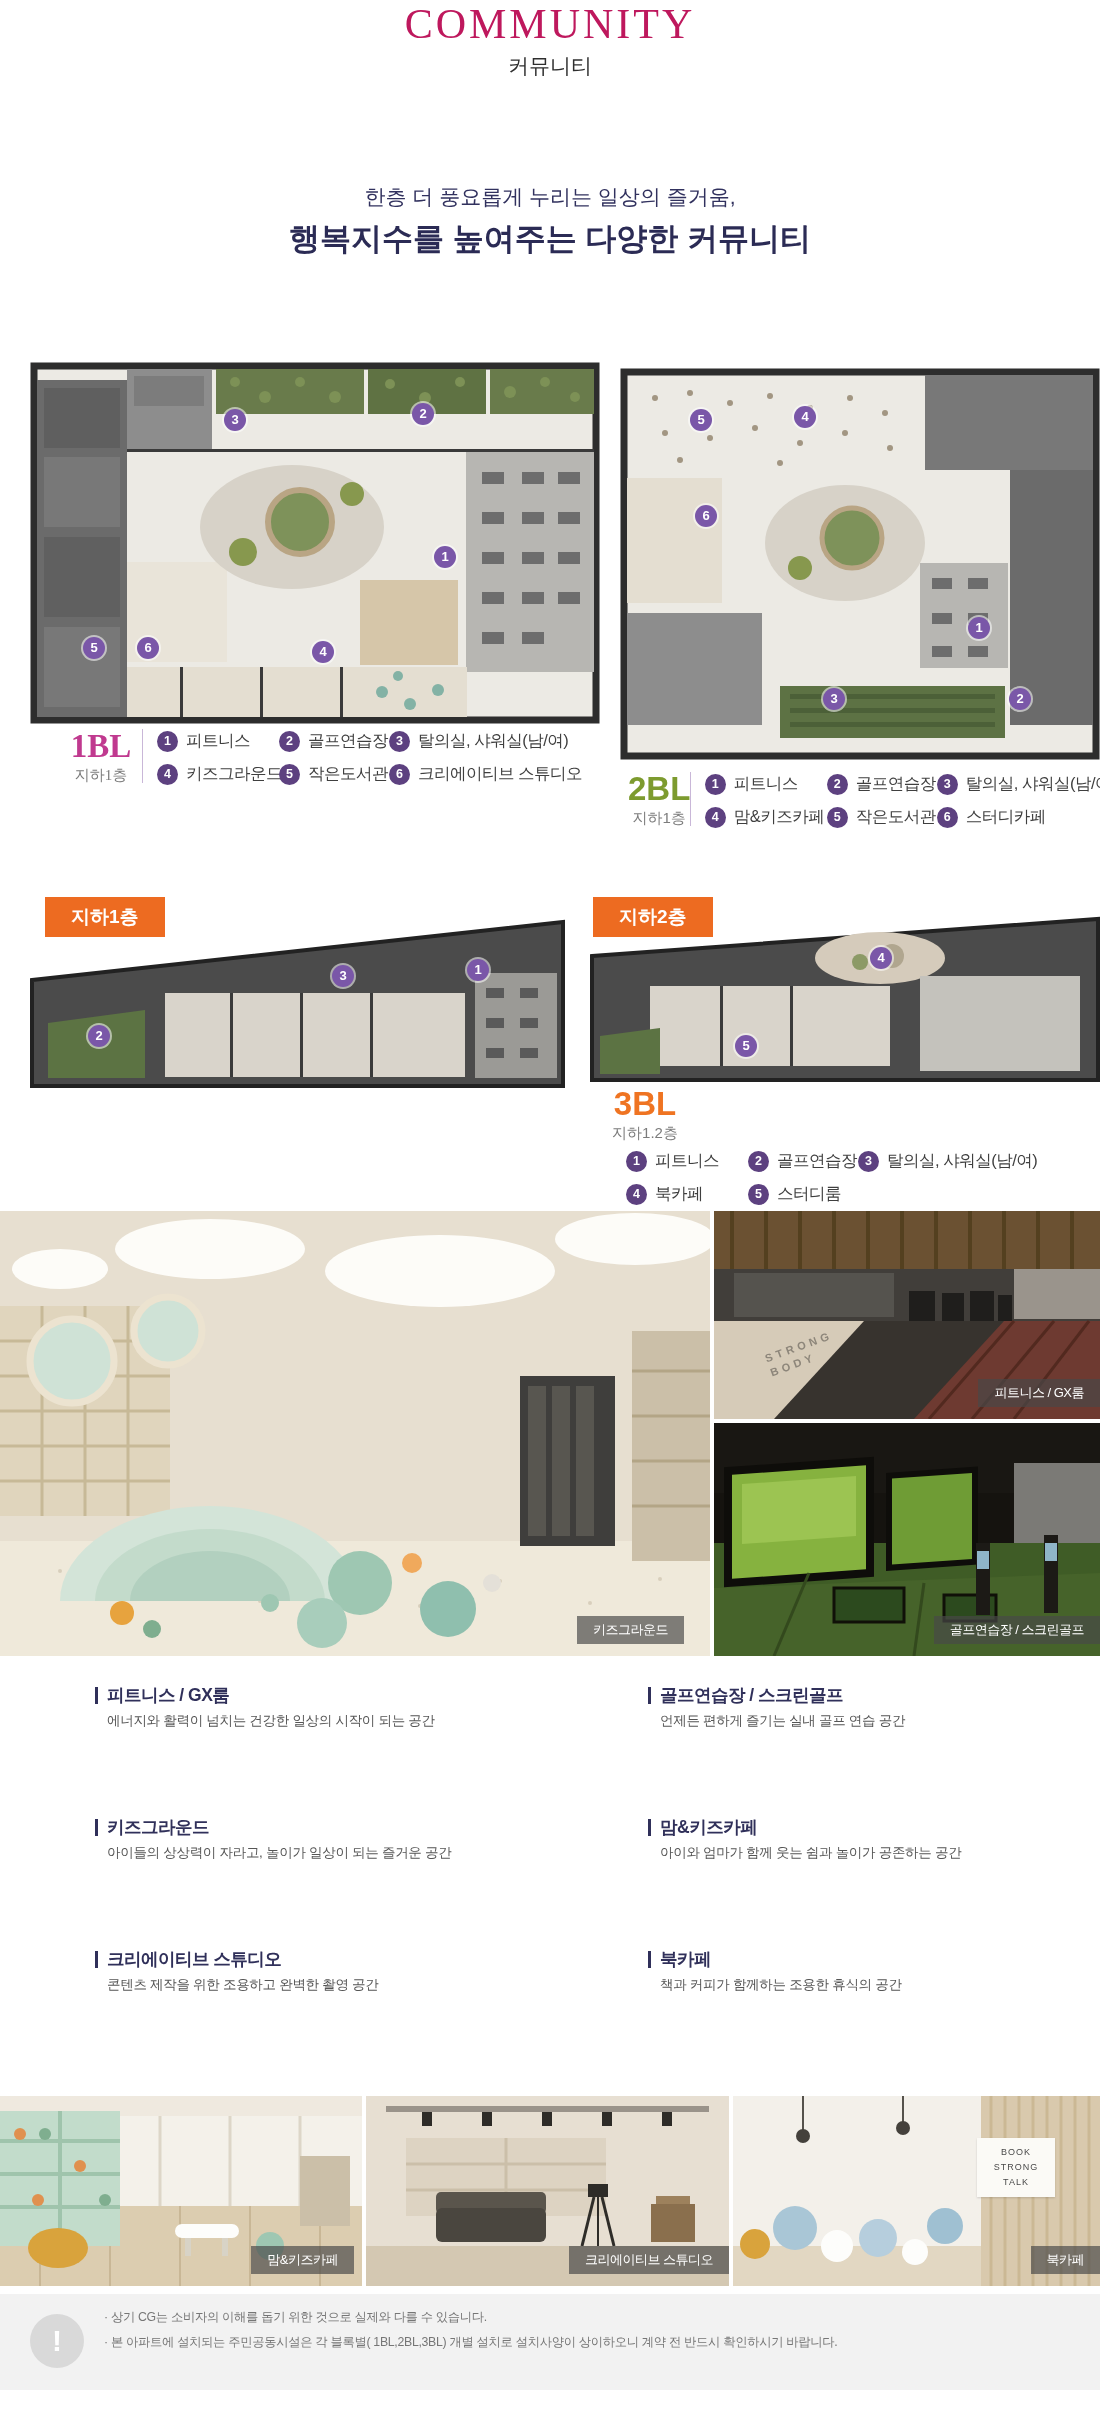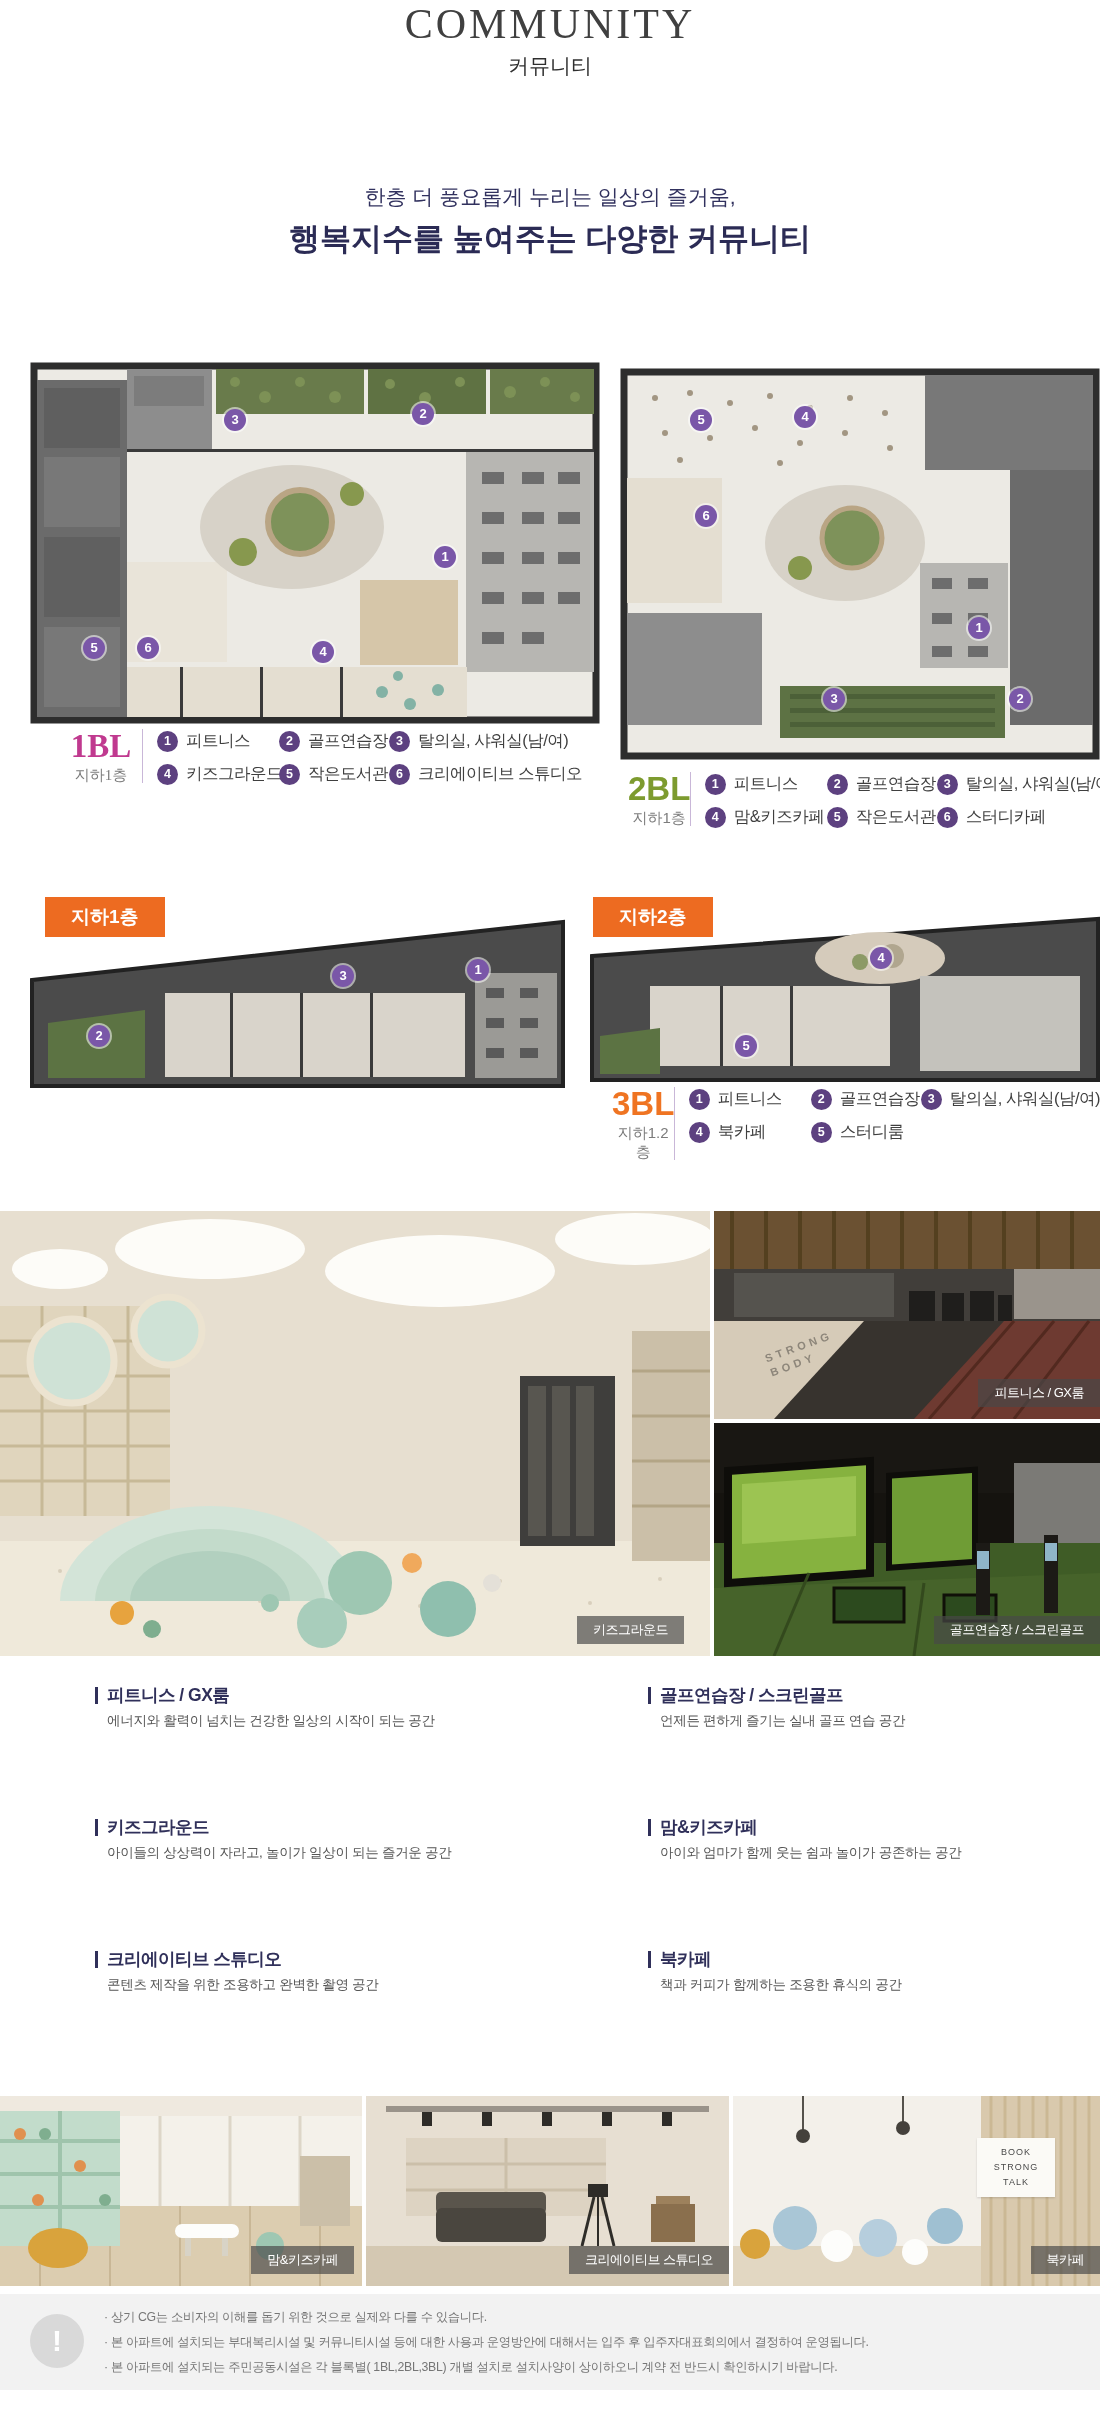--- a/index.html
+++ b/index.html
@@ -1,21 +1,21 @@
 <!DOCTYPE html>
 <html><head>
 <meta charset="utf-8">
 <style>
   * { margin:0; padding:0; box-sizing:border-box; }
   body { background:#fff; font-family:"Liberation Sans","DejaVu Sans",sans-serif; }
   .page { position:relative; width:1100px; height:2436px; margin:0 auto; background:#fff; overflow:hidden; }
 
   
   .hdr-title { position:absolute; top:0; left:0; width:100%; text-align:center;
-    font-family:"Liberation Serif","DejaVu Serif",serif; font-size:42px; letter-spacing:3px; color:#404040; }
+    font-family:"Liberation Serif","DejaVu Serif",serif; font-size:42px; letter-spacing:3px; color:#be185d; }
   .hdr-sub { position:absolute; top:52px; left:0; width:100%; text-align:center; font-size:21px; color:#2e2e2e; }
 
   .intro { position:absolute; top:183px; left:0; width:100%; text-align:center; color:#31315e; }
   .intro-l1 { font-size:21px; }
   .intro-l2 { font-size:31px; font-weight:bold; margin-top:7px; color:#2b2b55; }
 
   
   .plan { position:absolute; }
   .plan svg { display:block; width:100%; height:100%; }
   .marker { position:absolute; width:22px; height:22px; border-radius:50%; background:#7a57a8;
@@ -32,21 +32,21 @@
   .legend-items { display:grid; grid-template-columns:122px 110px auto; row-gap:11px; column-gap:0;
     margin-left:14px; align-content:start; padding-top:3px; }
   .legend-item { display:flex; align-items:center; white-space:nowrap; }
   .num-badge { width:21px; height:21px; border-radius:50%; background:#5d4180; color:#fff;
     font-size:12.5px; font-weight:bold; line-height:21px; text-align:center; flex:0 0 21px; }
   .item-label { font-size:16.5px; color:#3f3f3f; margin-left:8px; letter-spacing:-0.5px; }
   .lg1 { left:60px; top:727px; width:545px; }
   .lg1 .legend-head { width:82px;font-family:Liberation Serif, serif; }
   .lg2 { left:612px; top:770px; width:488px;margin-left:16px; }
   .lg2 .legend-head, .lg3 .legend-head { width:66px; }
-  .lg3 { left:612px; top:1085px; width:488px; }
+  .lg3 { left:612px; top:1085px; width:488px;flex-direction:column; }
 
   .floor-badge { position:absolute; background:#ed6b21; color:#fff; font-size:19px; font-weight:bold;
     padding:7px 26px; }
 
   
   .photo { position:absolute; overflow:hidden; }
   .photo svg { display:block; width:100%; height:100%; }
   .caption { position:absolute; bottom:12px; right:0; background:rgba(72,72,72,.68); color:#fff;
     font-size:13px; padding:5px 16px; letter-spacing:-0.5px; white-space:nowrap; }
   .mat-text { position:absolute; left:52px; top:128px; color:#8d867a; font-size:11px; font-weight:bold;
@@ -643,19 +643,18 @@
 TALK</div>
     <div class="caption">북카페</div>
   </div>
 
   <div class="notice">
     <div class="notice-icon">!</div>
     <div class="notice-lines">
 
         <div class="notice-line">· 상기 CG는 소비자의 이해를 돕기 위한 것으로 실제와 다를 수 있습니다.</div>
 
-        <div class="notice-line">· 본 아파트에 설치되는 부대복리시설 및 커뮤니티시설 등에 대한 사용과 운영방안에 대해서는 입주 후 입주자대표회의에서 결정하여 운영됩니다.</div>
 
         <div class="notice-line">· 본 아파트에 설치되는 주민공동시설은 각 블록별( 1BL,2BL,3BL) 개별 설치로 설치사양이 상이하오니 계약 전 반드시 확인하시기 바랍니다.</div>
       </div>
   </div>
 
 </div>
 
 </body></html>

